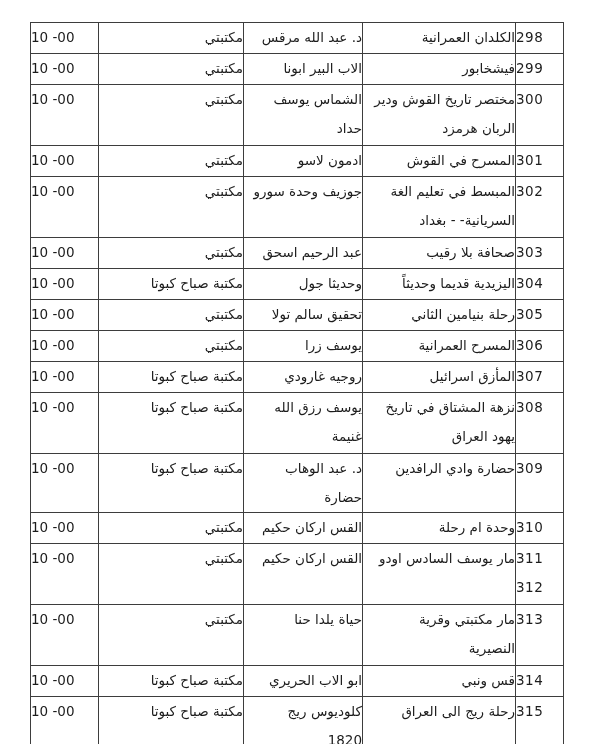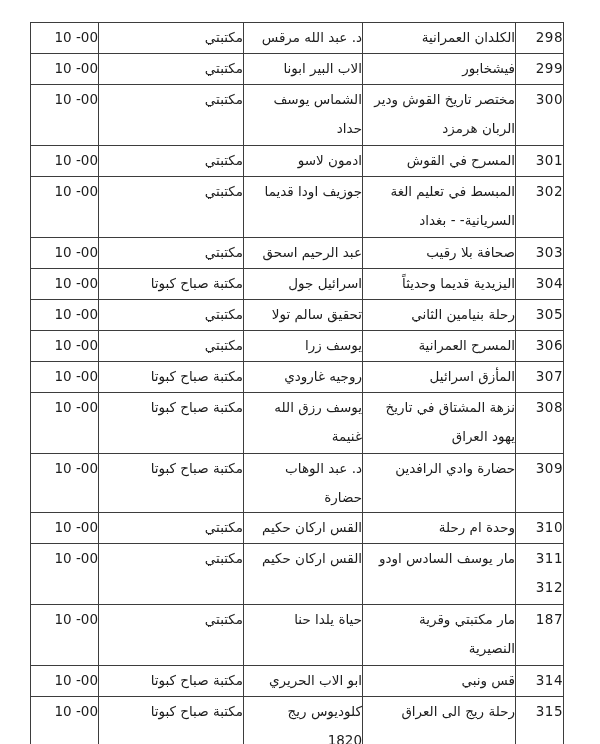--- a/index.html
+++ b/index.html
@@ -30,32 +30,32 @@
     vertical-align: top;
     white-space: pre-line;
     overflow: hidden;
     line-height: 29px;
     font-size: 13.5px;
     padding: 0;
   }
   tr.r1 td { height: 30px; }
   tr.r2 td { height: 60px; }
   td.c-no {
-    text-align: right;
+    text-align: left;
     font-size: 15px;
     letter-spacing: 0.5px;
   }
   td.c-title, td.c-author, td.c-library {
     text-align: right;
     padding: 0 3px 0 2px;
   }
   td.c-price {
     direction: ltr;
     unicode-bidi: isolate;
-    text-align: right;
+    text-align: left;
     font-size: 14.5px;
   }
 </style>
 </head>
 <body>
 
 <div class="page">
   <table class="books">
     <colgroup>
       <col style="width:48px">
@@ -91,35 +91,35 @@
         <td class="c-no">301</td>
         <td class="c-title">المسرح في القوش</td>
         <td class="c-author">ادمون لاسو</td>
         <td class="c-library">مكتبتي</td>
         <td class="c-price">10 -00</td>
       </tr>
       <tr class="r2">
         <td class="c-no">302</td>
         <td class="c-title">المبسط في تعليم الغة
 السريانية- - بغداد</td>
-        <td class="c-author">جوزيف اودا قديما</td>
+        <td class="c-author">جوزيف وحدة سورو</td>
         <td class="c-library">مكتبتي</td>
         <td class="c-price">10 -00</td>
       </tr>
       <tr class="r1">
         <td class="c-no">303</td>
         <td class="c-title">صحافة بلا رقيب</td>
         <td class="c-author">عبد الرحيم اسحق</td>
         <td class="c-library">مكتبتي</td>
         <td class="c-price">10 -00</td>
       </tr>
       <tr class="r1">
         <td class="c-no">304</td>
         <td class="c-title">اليزيدية قديما وحديثاً</td>
-        <td class="c-author">اسرائيل جول</td>
+        <td class="c-author">وحديثا جول</td>
         <td class="c-library">مكتبة صباح كبوتا</td>
         <td class="c-price">10 -00</td>
       </tr>
       <tr class="r1">
         <td class="c-no">305</td>
         <td class="c-title">رحلة بنيامين الثاني</td>
         <td class="c-author">تحقيق سالم تولا</td>
         <td class="c-library">مكتبتي</td>
         <td class="c-price">10 -00</td>
       </tr>
@@ -162,21 +162,21 @@
       </tr>
       <tr class="r2">
         <td class="c-no">311
 312</td>
         <td class="c-title">مار يوسف السادس اودو</td>
         <td class="c-author">القس اركان حكيم</td>
         <td class="c-library">مكتبتي</td>
         <td class="c-price">10 -00</td>
       </tr>
       <tr class="r2">
-        <td class="c-no">187</td>
+        <td class="c-no">313</td>
         <td class="c-title">مار مكتبتي وقرية
 النصيرية</td>
         <td class="c-author">حياة يلدا حنا</td>
         <td class="c-library">مكتبتي</td>
         <td class="c-price">10 -00</td>
       </tr>
       <tr class="r1">
         <td class="c-no">314</td>
         <td class="c-title">قس ونبي</td>
         <td class="c-author">ابو الاب الحريري</td>

